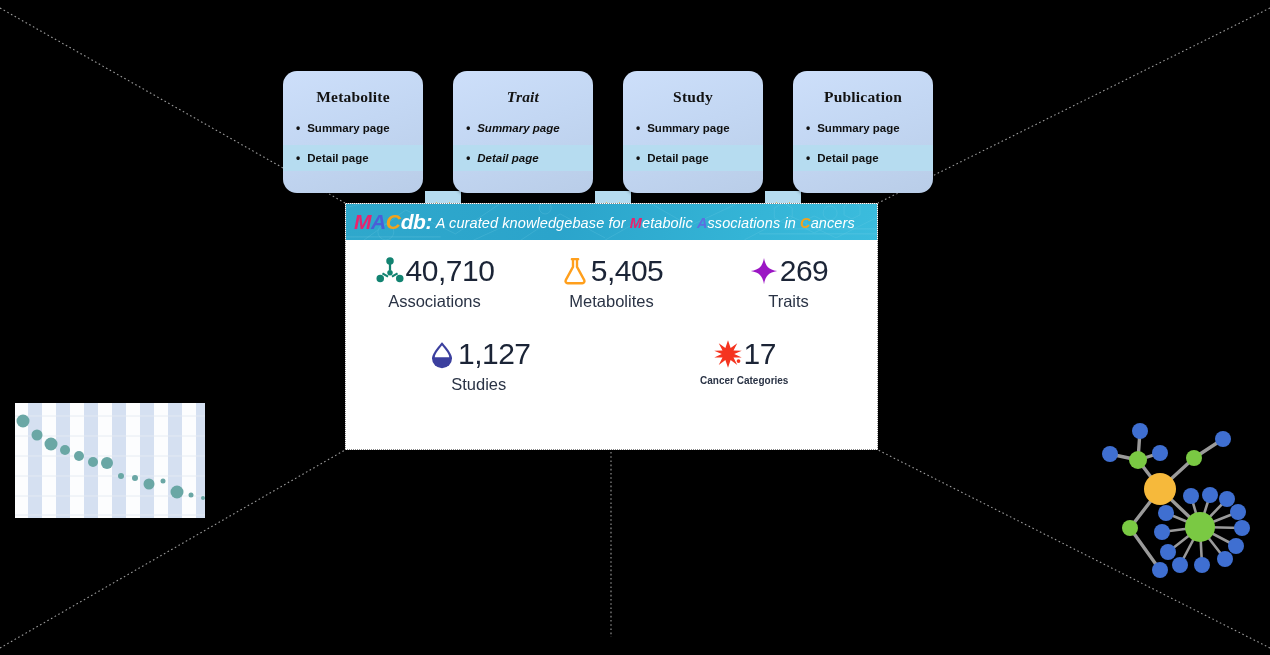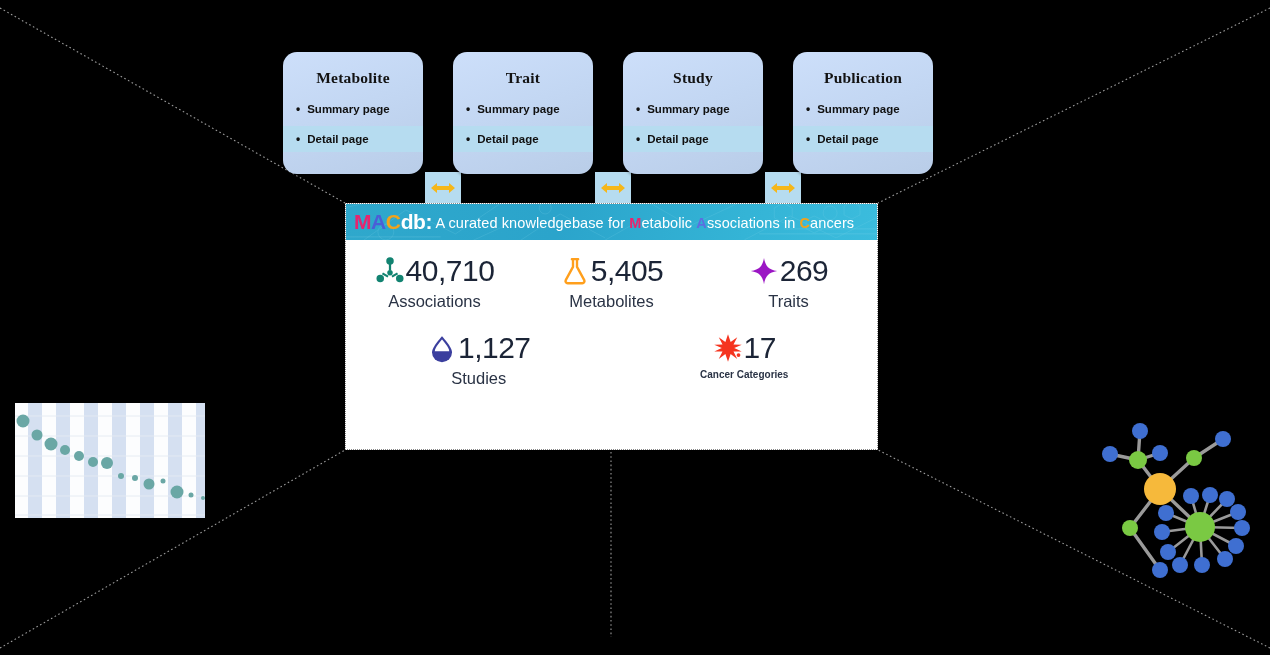--- a/index.html
+++ b/index.html
@@ -3,21 +3,21 @@
 <meta charset="utf-8">
 <style>
   html,body{margin:0;padding:0;background:#000;}
   body{width:1270px;height:655px;position:relative;overflow:hidden;
        font-family:"Liberation Sans",sans-serif;}
 
   
   .persp{position:absolute;left:0;top:0;width:1270px;height:655px;pointer-events:none;}
 
   
-  .cards{position:absolute;left:283px;top:47px;width:660px;height:132px;padding-left:29px;}
+  .cards{position:absolute;left:283px;top:66px;width:660px;height:132px;padding-left:29px;}
   .card{position:absolute;top:5px;width:140px;height:122px;
         border-radius:14px;
         background:linear-gradient(160deg,#cddffa 0%,#c3d7f3 45%,#b9cde8 100%);
         box-shadow:1px 2px 3px rgba(0,0,0,.35);
         box-sizing:border-box;}
   .card-title{text-align:center;font-family:"Liberation Serif",serif;
               font-weight:bold;font-size:15.5px;color:#121212;
               padding-top:17px;letter-spacing:.2px;}
   .card-row{font-size:11.5px;font-weight:bold;color:#101010;
             padding:7px 0 7px 13px;display:flex;align-items:center;gap:7px;}
@@ -30,35 +30,35 @@
   .arrow svg{display:block;}
 
   
   .panel{position:absolute;left:345px;top:203px;width:533px;height:247px;
          background:#fff;border:1px dotted #8a8a8a;box-sizing:border-box;}
   .banner{height:36px;position:relative;overflow:hidden;
           background:linear-gradient(100deg,#2fa8cc 0%,#2ba4cb 40%,#34b4d6 75%,#3bbcdd 100%);
           display:flex;align-items:center;}
   .banner .hex{position:absolute;inset:0;opacity:.5;}
   .banner-text{position:relative;z-index:2;padding-left:8px;font-size:14.5px;
-               color:#fff;white-space:nowrap;letter-spacing:.1px;}
+               color:#fff;white-space:nowrap;letter-spacing:.1px;font-style:italic;}
   .lg{font-size:21px;font-weight:600;vertical-align:-1px;letter-spacing:-.4px;}
   .lg-m{color:#e8246e;} .lg-a{color:#4b5ed7;} .lg-c{color:#f2a31c;} .lg-db{color:#fff;}
   .hl-m{color:#e8246e;font-weight:600;}
   .hl-a{color:#5b6fe0;font-weight:600;}
   .hl-c{color:#f2a31c;font-weight:600;}
 
   .stats{padding:16px 0 0 0;}
   .stat-row{display:flex;}
   .stat{flex:1;display:flex;flex-direction:column;align-items:center;}
   .stat-top{display:flex;align-items:center;gap:1px;}
   .stat-num{font-size:30px;color:#1b2436;letter-spacing:-.5px;line-height:1;}
   .stat-lbl{font-size:16.5px;color:#2a3345;margin-top:7px;line-height:1;}
   .stat-lbl.small{font-size:10px;font-weight:bold;}
-  .row2{margin-top:23px;}
+  .row2{margin-top:29px;}
   .ico{width:30px;height:30px;display:block;}
 
   
   .dotchart{position:absolute;left:15px;top:403px;width:190px;height:115px;
             background:#fcfdfe;}
 </style>
 </head>
 <body>
 
 <svg class="persp" viewBox="0 0 1270 655">
@@ -94,21 +94,21 @@
     <div class="card-row summary">
       <span class="bullet">•</span>
       <span>Summary page</span>
     </div>
     <div class="card-row detail">
       <span class="bullet">•</span>
       <span>Detail page</span>
     </div>
   </div>
 
-  <div class="card" style="left:170px;">
+  <div class="card" style="left:170px;font-style:italic;">
     <div class="card-title">Trait</div>
     <div class="card-row summary">
       <span class="bullet">•</span>
       <span>Summary page</span>
     </div>
     <div class="card-row detail">
       <span class="bullet">•</span>
       <span>Detail page</span>
     </div>
   </div>

